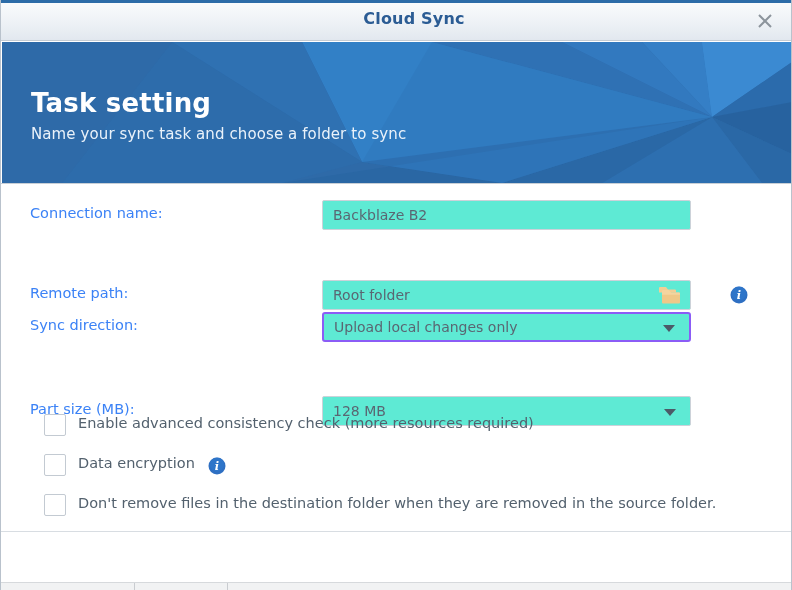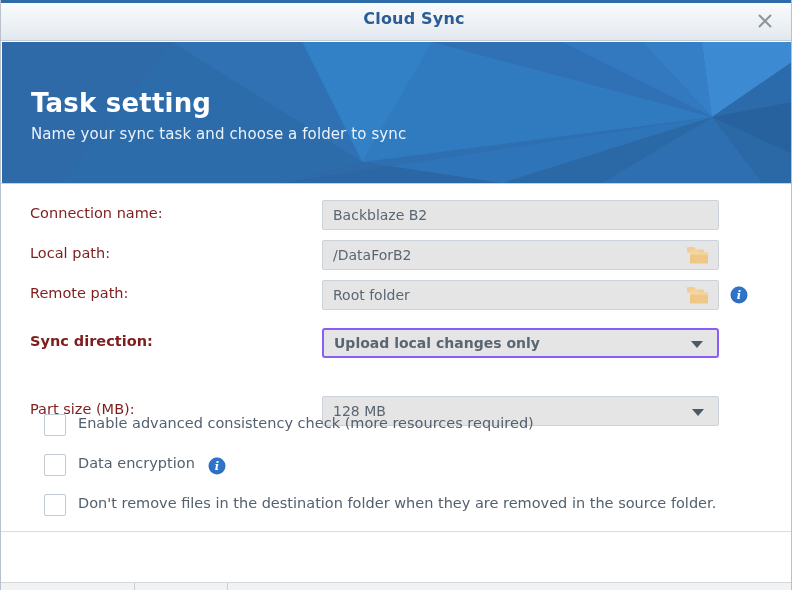--- a/index.html
+++ b/index.html
@@ -71,28 +71,28 @@
   #form-area{
     position:absolute;left:0;top:184px;width:792px;height:347px;
     background:#ffffff;
   }
 
   .row{
     position:absolute;left:0;width:792px;height:30px;
   }
   .lbl{
     position:absolute;left:29px;top:5px;
-    font-size:14.5px;color:#7f1d1d;white-space:nowrap;
+    font-size:14.5px;color:#3b82f6;white-space:nowrap;
   }
 
   .field{
     position:absolute;left:321px;top:0;
-    width:397px;height:30px;
-    box-sizing:border-box;
-    background:#e5e5e5;
+    width:369px;height:30px;
+    box-sizing:border-box;
+    background:#5eead4;
     border:1px solid #ccd2d9;
     border-radius:2px;
   }
   .field.focused{
     border:2px solid #8b5cf6;
     border-radius:3px;
     text-align:right;
   }
   .field-val{
     position:absolute;left:10px;top:0;height:30px;line-height:29px;
@@ -214,34 +214,20 @@
 
   <div id="form-area">
 
     <div class="row" style="top:16px;">
       <div class="lbl">Connection name:</div>
       <div class="field">
         <div class="field-val">Backblaze B2</div>
       </div>
     </div>
 
-    <div class="row" style="top:56px;">
-      <div class="lbl">Local path:</div>
-      <div class="field">
-        <div class="field-val">/DataForB2</div>
-        <div class="folder-btn">
-          <svg width="28" height="21" viewBox="0 0 28 21">
-            <path d="M2 3 a1 1 0 0 1 1-1 h6 l2 2.5 h7 a1 1 0 0 1 1 1 v2 h-17 z" fill="#f2ce95"></path>
-            <path d="M2 3 h17 v12 h-17 z" fill="none"></path>
-            <path d="M5 6 a1 1 0 0 1 1-1 h6 l2 2.5 h8 a1 1 0 0 1 1 1 v9 a1 1 0 0 1 -1 1 h-16 a1 1 0 0 1 -1 -1 z" fill="#efc888"></path>
-            <path d="M5 6 a1 1 0 0 1 1-1 h6 l2 2.5 h8 a1 1 0 0 1 1 1 v1.2 h-18 z" fill="#f4d49f"></path>
-          </svg>
-        </div>
-      </div>
-    </div>
 
     <div class="row" style="top:96px;">
       <div class="lbl">Remote path:</div>
       <div class="field">
         <div class="field-val">Root folder</div>
         <div class="folder-btn">
           <svg width="28" height="21" viewBox="0 0 28 21">
             <path d="M2 3 a1 1 0 0 1 1-1 h6 l2 2.5 h7 a1 1 0 0 1 1 1 v2 h-17 z" fill="#f2ce95"></path>
             <path d="M5 6 a1 1 0 0 1 1-1 h6 l2 2.5 h8 a1 1 0 0 1 1 1 v9 a1 1 0 0 1 -1 1 h-16 a1 1 0 0 1 -1 -1 z" fill="#efc888"></path>
             <path d="M5 6 a1 1 0 0 1 1-1 h6 l2 2.5 h8 a1 1 0 0 1 1 1 v1.2 h-18 z" fill="#f4d49f"></path>
@@ -250,21 +236,21 @@
       </div>
       <div class="info-icon" style="left:729px;top:6px;">
         <svg width="18" height="18" viewBox="0 0 18 18">
           <circle cx="9" cy="9" r="8.5" fill="#2e6fc2"></circle>
           <circle cx="9" cy="7.5" r="7" fill="#2f7ad0" opacity="0.55"></circle>
           <text x="9" y="13.4" text-anchor="middle" font-family="DejaVu Serif, serif" font-size="11.5" font-style="italic" font-weight="bold" fill="#ffffff">i</text>
         </svg>
       </div>
     </div>
 
-    <div class="row" style="top:144px;font-weight:bold;">
+    <div class="row" style="top:128px;">
       <div class="lbl">Sync direction:</div>
       <div class="field focused">
         <div class="field-val">Upload local changes only</div>
         <div class="caret-btn">
           <div class="caret"></div>
         </div>
       </div>
     </div>
 
     <div class="row" style="top:179px;margin-top:33px;">

